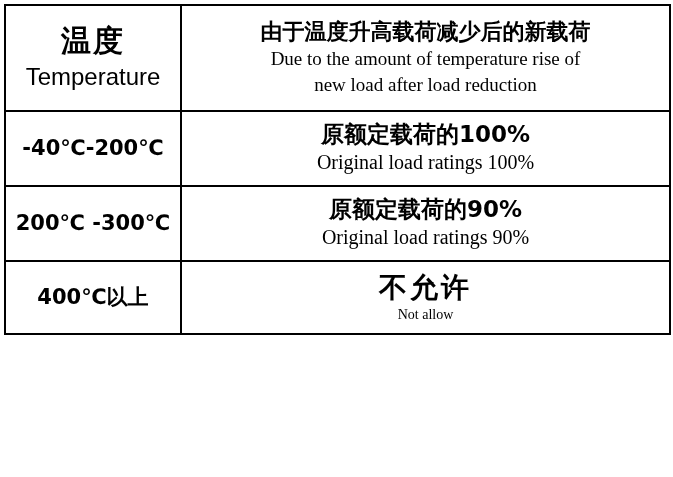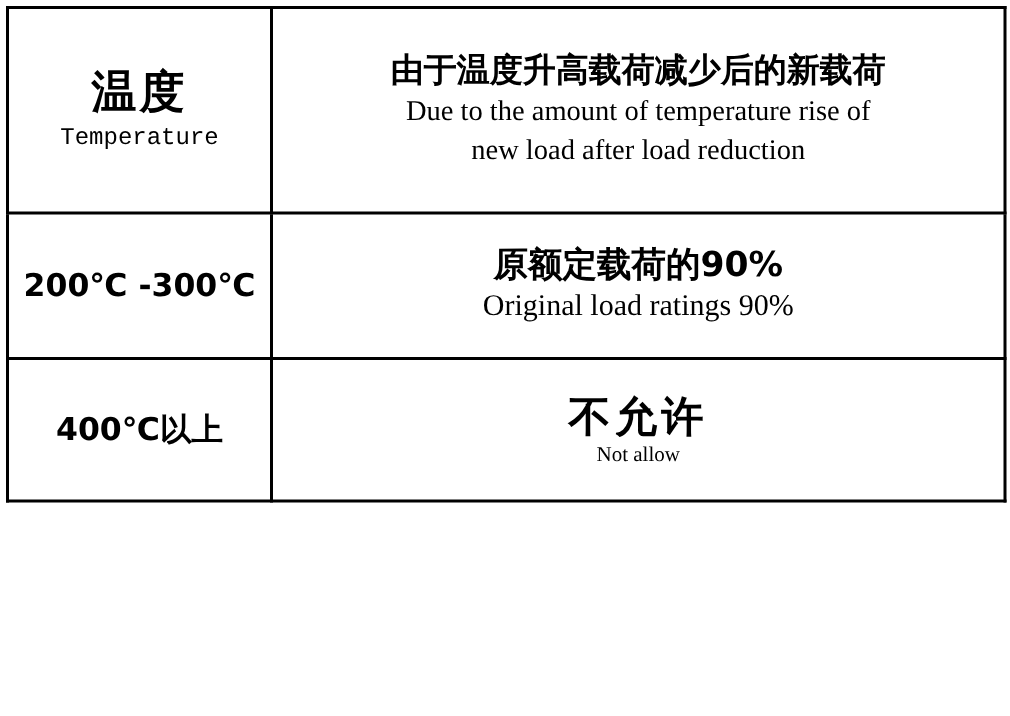--- a/index.html
+++ b/index.html
@@ -38,22 +38,22 @@
 
   
   .hdr-temp-cn {
     font-family: "DejaVu Sans", sans-serif;
     font-weight: bold;
     font-size: 30px;
     line-height: 1.15;
     letter-spacing: 2px;
   }
   .hdr-temp-en {
-    font-family: Liberation Mono, monospace;
-    font-size: 16px;
+    font-family: Liberation Sans, sans-serif;
+    font-size: 24px;
     line-height: 1.2;
     margin-top: 4px;
   }
   .hdr-load-cn {
     font-family: "DejaVu Sans", sans-serif;
     font-weight: bold;
     font-size: 22px;
     line-height: 1.2;
     letter-spacing: 0px;
     white-space: nowrap;
@@ -109,20 +109,29 @@
           <div class="hdr-temp-en">Temperature</div>
         </td>
         <td>
           <div class="hdr-load-cn">由于温度升高载荷减少后的新载荷</div>
           <div class="hdr-load-en">Due to the amount of temperature rise of</div>
           <div class="hdr-load-en">new load after load reduction</div>
         </td>
       </tr>
       <tr>
         <td>
+          <div class="range-text">-40℃-200℃</div>
+        </td>
+        <td>
+          <div class="val-cn">原额定载荷的100%</div>
+          <div class="val-en">Original load ratings 100%</div>
+        </td>
+      </tr>
+      <tr>
+        <td>
           <div class="range-text">200℃ -300℃</div>
         </td>
         <td>
           <div class="val-cn">原额定载荷的90%</div>
           <div class="val-en">Original load ratings 90%</div>
         </td>
       </tr>
       <tr>
         <td>
           <div class="range-text">400℃以上</div>

